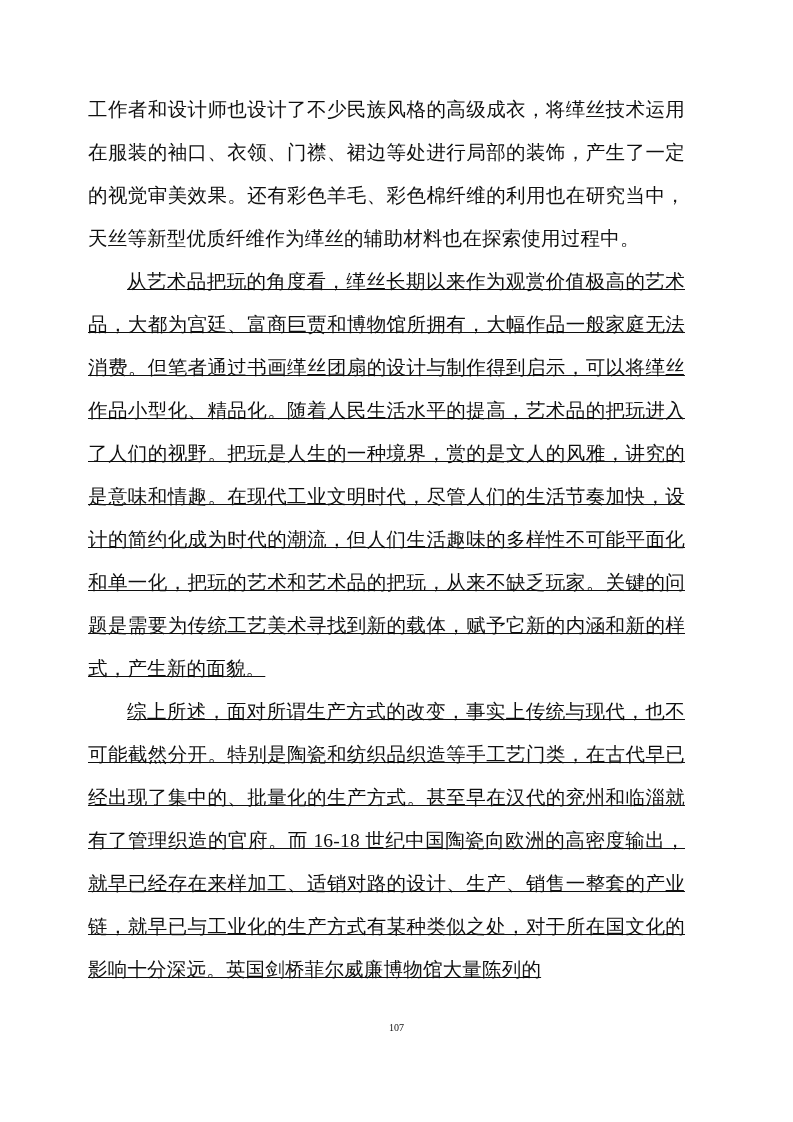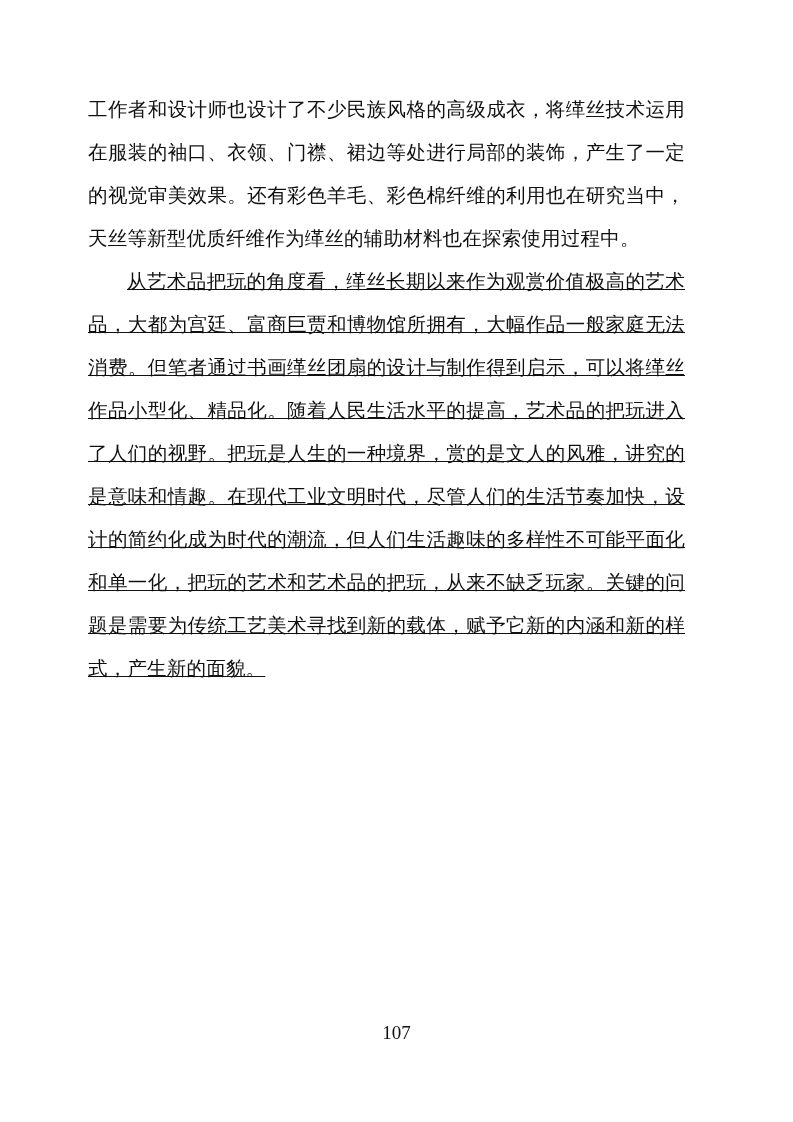--- a/index.html
+++ b/index.html
@@ -37,27 +37,28 @@
   .para.indent {
     text-indent: 2em;
     text-decoration: underline;
   }
   .footer {
     position: absolute;
     left: 0;
     right: 0;
     top: 1022px;
     text-align: center;
-    font-size: 19px;
+    font-size: 10px;
     color: #111;
     font-family: "Liberation Serif", "DejaVu Serif", serif;
   }
 </style>
 </head>
 <body>
 
 <div class="page">
   <div class="content">
     <p class="para">工作者和设计师也设计了不少民族风格的高级成衣，将缂丝技术运用在服装的袖口、衣领、门襟、裙边等处进行局部的装饰，产生了一定的视觉审美效果。还有彩色羊毛、彩色棉纤维的利用也在研究当中，天丝等新型优质纤维作为缂丝的辅助材料也在探索使用过程中。</p>
     <p class="para indent">从艺术品把玩的角度看，缂丝长期以来作为观赏价值极高的艺术品，大都为宫廷、富商巨贾和博物馆所拥有，大幅作品一般家庭无法消费。但笔者通过书画缂丝团扇的设计与制作得到启示，可以将缂丝作品小型化、精品化。随着人民生活水平的提高，艺术品的把玩进入了人们的视野。把玩是人生的一种境界，赏的是文人的风雅，讲究的是意味和情趣。在现代工业文明时代，尽管人们的生活节奏加快，设计的简约化成为时代的潮流，但人们生活趣味的多样性不可能平面化和单一化，把玩的艺术和艺术品的把玩，从来不缺乏玩家。关键的问题是需要为传统工艺美术寻找到新的载体，赋予它新的内涵和新的样式，产生新的面貌。</p>
+    <p class="para indent">综上所述，面对所谓生产方式的改变，事实上传统与现代，也不可能截然分开。特别是陶瓷和纺织品织造等手工艺门类，在古代早已经出现了集中的、批量化的生产方式。甚至早在汉代的兖州和临淄就有了管理织造的官府。而 16-18 世纪中国陶瓷向欧洲的高密度输出，就早已经存在来样加工、适销对路的设计、生产、销售一整套的产业链，就早已与工业化的生产方式有某种类似之处，对于所在国文化的影响十分深远。英国剑桥菲尔威廉博物馆大量陈列的</p>
   </div>
   <div class="footer">107</div>
 </div>
 
 </body></html>

